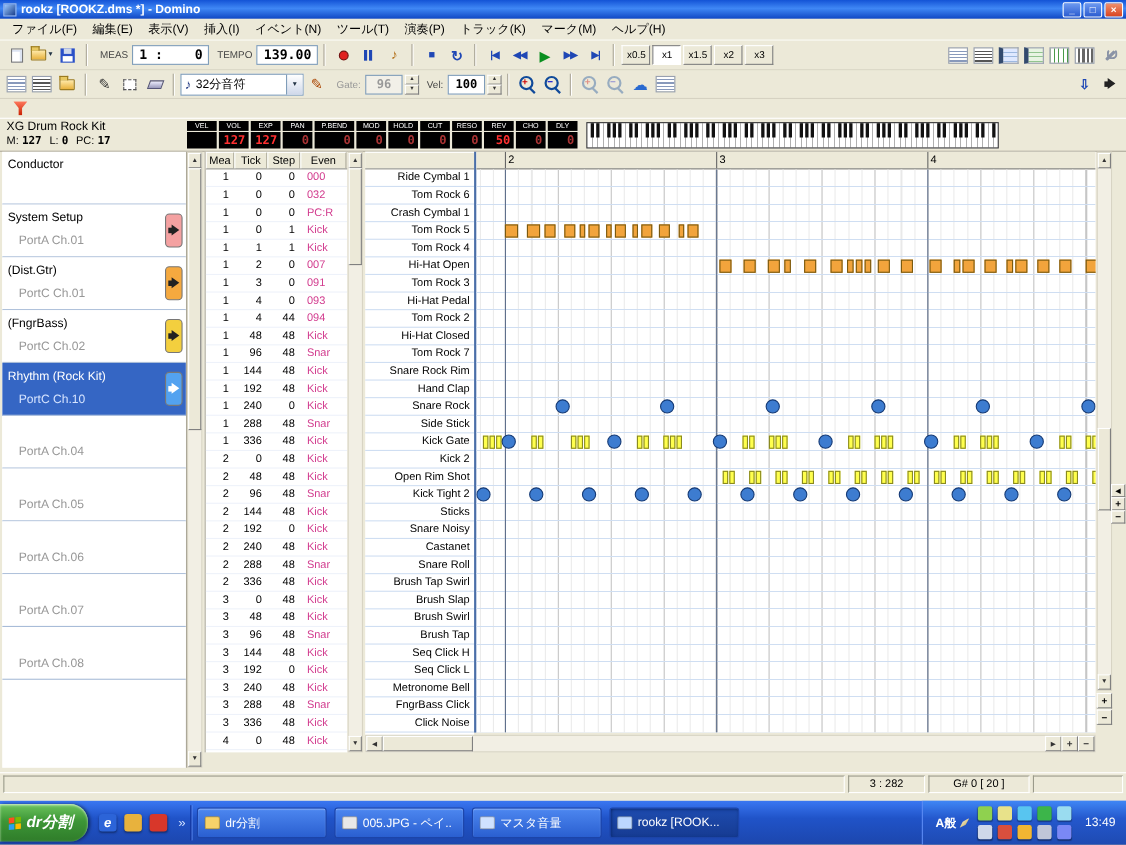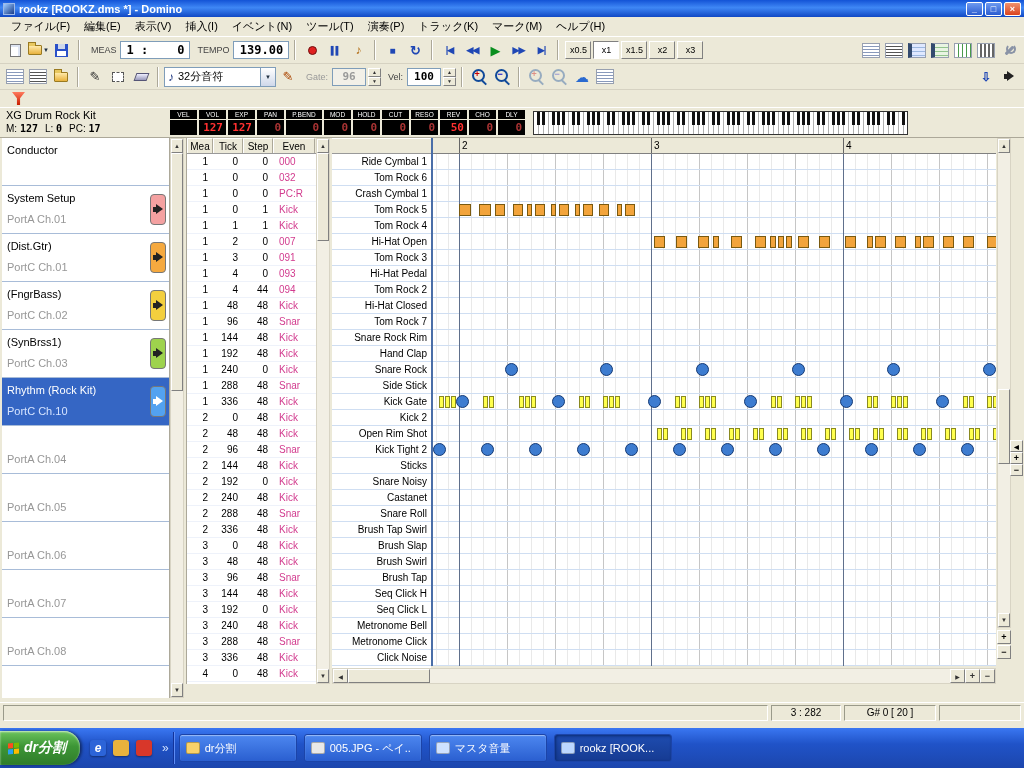--- a/index.html
+++ b/index.html
@@ -116,21 +116,21 @@
   #piano{position:absolute;left:533px;top:3px;width:375px;height:24px;background:#fff;border:1px solid #333;
     background-image:repeating-linear-gradient(to right,#fff 0 4px,#b0b0b0 4px 5px)}
   .bkey{position:absolute;top:0;width:3px;height:13px;background:#111}
 
   
   #tracklist{position:absolute;left:2px;top:138px;width:168px;height:560px;background:#fff;
     overflow:hidden;border-right:1px solid #aca899}
   .trow{height:48px;border-bottom:1px solid #a8bcd8;position:relative;background:#fff}
   .trow.selected{background:#3566c4}
   .tname{position:absolute;left:5px;top:6px;font-size:11px;white-space:nowrap}
-  .tport{position:absolute;left:5px;top:27px;font-size:11px;color:#979797;white-space:nowrap}
+  .tport{position:absolute;left:15px;top:27px;font-size:11px;color:#979797;white-space:nowrap}
   .selected .tname{color:#fff}
   .selected .tport{color:#d6e4ff}
   .ttab{position:absolute;right:3px;top:8px;width:16px;height:31px;border:1px solid #777;
     border-radius:4px;display:flex;align-items:center;justify-content:center}
 
   
   .vsb,.sbtn,.hthumb,.vthumb,.sqbtn{font-family:"Liberation Sans",sans-serif}
   .vsb{position:absolute;width:14px;background:#f2efe4;border:1px solid #d8d4c4}
   .sbtn{position:absolute;left:0;width:12px;height:14px;border:1px solid;border-color:#fff #808080 #808080 #fff;
     background:#ECE9D8;font-size:6px;display:flex;align-items:center;justify-content:center;color:#333}
@@ -537,27 +537,20 @@
           <span class="spkico"></span>
         </div>
       </div>
       <div class="trow">
         <div class="tname">(FngrBass)</div>
         <div class="tport">PortC  Ch.02</div>
         <div class="ttab" style="background: rgb(243, 207, 62);">
           <span class="spkico"></span>
         </div>
       </div>
-      <div class="trow">
-        <div class="tname">(SynBrss1)</div>
-        <div class="tport">PortC  Ch.03</div>
-        <div class="ttab" style="background: rgb(158, 211, 77);">
-          <span class="spkico"></span>
-        </div>
-      </div>
       <div class="trow selected">
         <div class="tname">Rhythm (Rock Kit)</div>
         <div class="tport">PortC  Ch.10</div>
         <div class="ttab" style="background: rgb(83, 162, 240);">
           <span class="spkico white"></span>
         </div>
       </div>
       <div class="trow">
         <div class="tname"></div>
         <div class="tport">PortA  Ch.04</div>
@@ -826,21 +819,21 @@
         <div class="drow">Snare Noisy</div>
         <div class="drow">Castanet</div>
         <div class="drow">Snare Roll</div>
         <div class="drow">Brush Tap Swirl</div>
         <div class="drow">Brush Slap</div>
         <div class="drow">Brush Swirl</div>
         <div class="drow">Brush Tap</div>
         <div class="drow">Seq Click H</div>
         <div class="drow">Seq Click L</div>
         <div class="drow">Metronome Bell</div>
-        <div class="drow">Metronome Click</div>
+        <div class="drow">FngrBass Click</div>
         <div class="drow">Click Noise</div>
       </div>
   </div>
 
   <div id="gridpane">
     <div id="ruler">
         <div class="rtick" style="left: 26px;"></div>
         <div class="rlabel" style="left: 29px;">2</div>
         <div class="rtick" style="left: 218px;"></div>
         <div class="rlabel" style="left: 221px;">3</div>
@@ -1027,15 +1020,34 @@
         </div>
         <div class="task">
           <span class="ticon" style="background: rgb(207, 226, 255);"></span>
           <span class="tlabel">マスタ音量</span>
         </div>
         <div class="task active">
           <span class="ticon" style="background: rgb(188, 215, 255);"></span>
           <span class="tlabel">rookz  [ROOK...</span>
         </div>
       </div>
+    <div id="tray">
+      <span id="imeblock">
+        <span>A般</span>
+        <span class="ime-pen"></span>
+      </span>
+      <div id="traygrid">
+          <span class="trayicon" style="background: rgb(143, 209, 79);"></span>
+          <span class="trayicon" style="background: rgb(207, 216, 234);"></span>
+          <span class="trayicon" style="background: rgb(232, 226, 138);"></span>
+          <span class="trayicon" style="background: rgb(217, 79, 61);"></span>
+          <span class="trayicon" style="background: rgb(88, 197, 240);"></span>
+          <span class="trayicon" style="background: rgb(242, 182, 50);"></span>
+          <span class="trayicon" style="background: rgb(60, 181, 74);"></span>
+          <span class="trayicon" style="background: rgb(192, 198, 216);"></span>
+          <span class="trayicon" style="background: rgb(154, 220, 240);"></span>
+          <span class="trayicon" style="background: rgb(122, 136, 245);"></span>
+        </div>
+      <span id="clock">13:49</span>
+    </div>
   </div>
 
 </div>
 
 </body></html>

